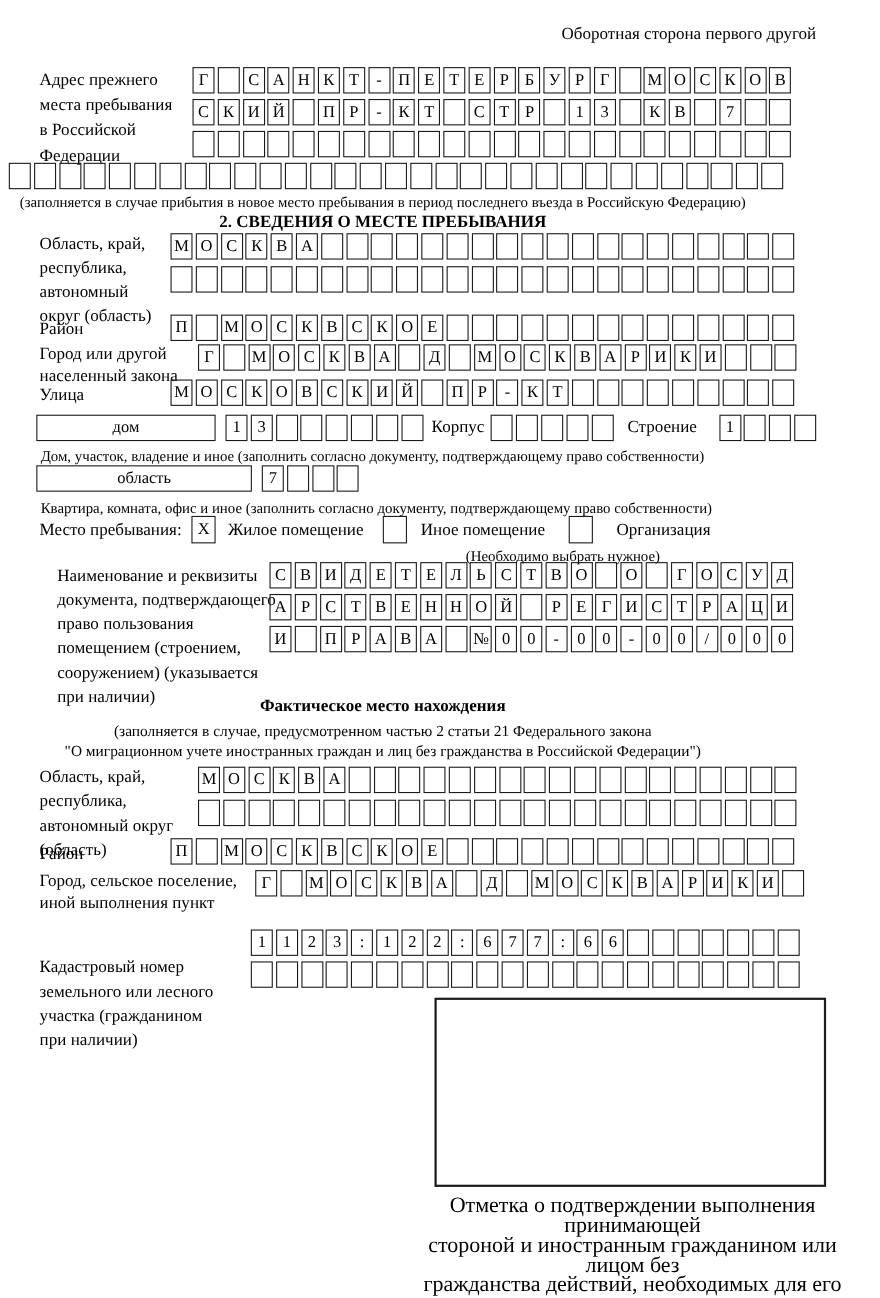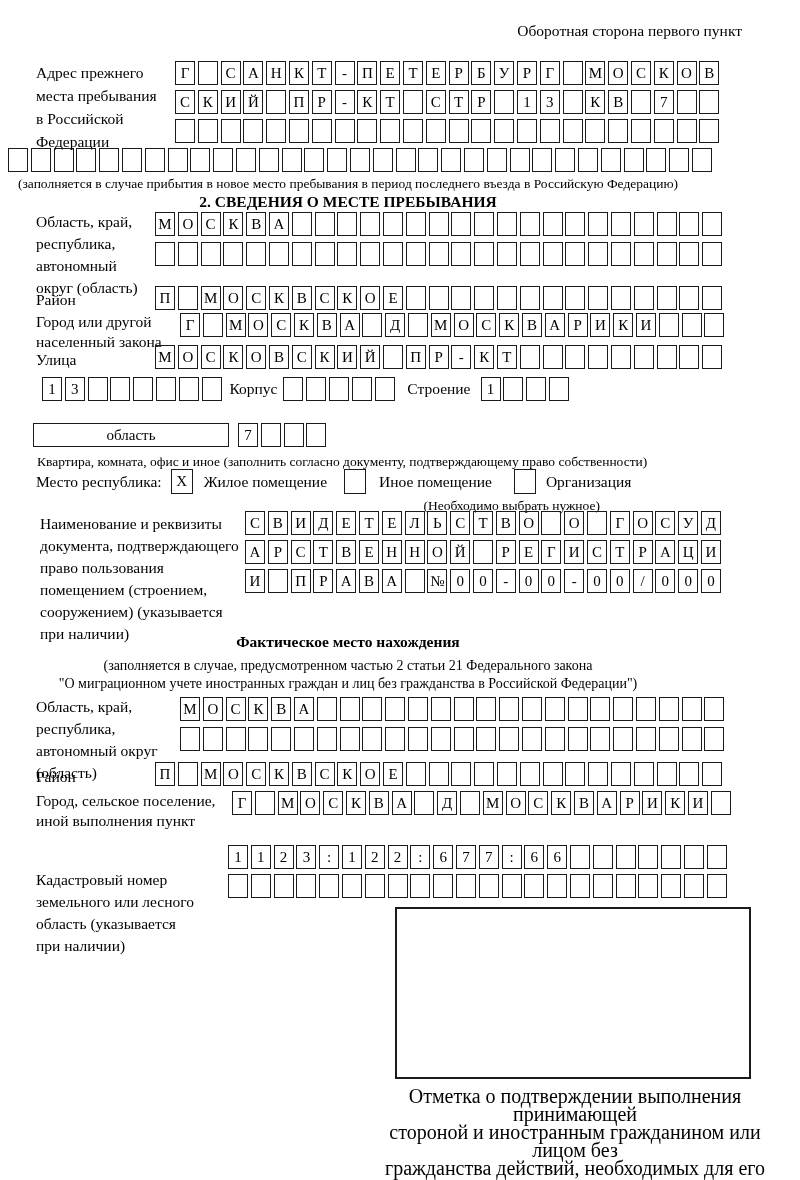--- a/index.html
+++ b/index.html
@@ -21,21 +21,21 @@
   .checkbox{flex:0 0 auto;box-sizing:content-box;width:20px;height:23px;border:1.6px solid #1b1b1b;
         display:flex;align-items:center;justify-content:center;font-size:15px;}
   .inline-row{display:flex;align-items:center;}
   .stamp-box{box-sizing:border-box;border:2px solid #1b1b1b;background:#fff;}
 </style>
 </head>
 <body>
 
 <div class="page">
 
-  <div class="abs lbl" style="right:58px;top:20px">Оборотная сторона первого пункт</div>
+  <div class="abs lbl" style="right:58px;top:20px">Оборотная сторона первого другой</div>
 
   <div class="abs lbl lh23" style="left:36px;top:61px">
     <div>Адрес прежнего</div>
     <div>места пребывания</div>
     <div>в Российской</div>
     <div>Федерации</div>
   </div>
   <div class="abs grid" style="left:175px;top:61px">
       <span class="cell">Г</span>
       <span class="cell"></span>
@@ -295,70 +295,72 @@
       <span class="cell"></span>
       <span class="cell"></span>
       <span class="cell"></span>
       <span class="cell"></span>
       <span class="cell"></span>
       <span class="cell"></span>
       <span class="cell"></span>
     </div>
 
   <div class="abs inline-row" style="left:33px;top:377px">
+    <div class="wbox" style="width:161px">дом</div>
     <div class="grid" style="margin-left:9px">
         <span class="cell">1</span>
         <span class="cell">3</span>
         <span class="cell"></span>
         <span class="cell"></span>
         <span class="cell"></span>
         <span class="cell"></span>
         <span class="cell"></span>
         <span class="cell"></span>
       </div>
     <div class="lbl" style="margin-left:5px;margin-right:6px">Корпус</div>
     <div class="grid">
         <span class="cell"></span>
         <span class="cell"></span>
         <span class="cell"></span>
         <span class="cell"></span>
         <span class="cell"></span>
       </div>
-    <div class="lbl" style="margin-left:10px;margin-right:10px">Строение</div>
+    <div class="lbl" style="margin-left:10px;margin-right:20px">Строение</div>
     <div class="grid">
         <span class="cell">1</span>
         <span class="cell"></span>
         <span class="cell"></span>
         <span class="cell"></span>
       </div>
   </div>
+  <div class="abs caption" style="left:37px;top:407px">Дом, участок, владение и иное (заполнить согласно документу, подтверждающему право собственности)</div>
 
   <div class="abs inline-row" style="left:33px;top:423px">
     <div class="wbox" style="width:194px">область</div>
     <div class="grid" style="margin-left:9px">
         <span class="cell">7</span>
         <span class="cell"></span>
         <span class="cell"></span>
         <span class="cell"></span>
       </div>
   </div>
   <div class="abs caption" style="left:37px;top:454px">Квартира, комната, офис и иное (заполнить согласно документу, подтверждающему право собственности)</div>
 
   <div class="abs inline-row" style="left:36px;top:469px">
-    <div class="lbl">Место республика:</div>
+    <div class="lbl">Место пребывания:</div>
     <div class="checkbox" style="margin-left:9px">X</div>
     <div class="lbl" style="margin-left:11px">Жилое помещение</div>
     <div class="checkbox" style="margin-left:17px"></div>
     <div class="lbl" style="margin-left:13px">Иное помещение</div>
     <div class="checkbox" style="margin-left:22px"></div>
-    <div class="lbl" style="margin-left:10px">Организация</div>
+    <div class="lbl" style="margin-left:21px">Организация</div>
   </div>
   <div class="abs caption" style="left:40px;top:498px;width:560px;text-align:right">(Необходимо выбрать нужное)</div>
 
-  <div class="abs lbl" style="left:40px;top:513px">
+  <div class="abs lbl" style="left:52px;top:513px">
     <div>Наименование и реквизиты</div>
     <div>документа, подтверждающего</div>
     <div>право пользования</div>
     <div>помещением (строением,</div>
     <div>сооружением) (указывается</div>
     <div>при наличии)</div>
   </div>
   <div class="abs grid" style="left:245px;top:511px">
       <span class="cell">С</span>
       <span class="cell">В</span>
@@ -546,21 +548,21 @@
       <span class="cell">Р</span>
       <span class="cell">И</span>
       <span class="cell">К</span>
       <span class="cell">И</span>
       <span class="cell"></span>
     </div>
 
   <div class="abs lbl" style="left:36px;top:869px">
     <div>Кадастровый номер</div>
     <div>земельного или лесного</div>
-    <div>область (указывается</div>
+    <div>участка (гражданином</div>
     <div>при наличии)</div>
   </div>
   <div class="abs grid" style="left:228px;top:845px">
       <span class="cell">1</span>
       <span class="cell">1</span>
       <span class="cell">2</span>
       <span class="cell">3</span>
       <span class="cell">:</span>
       <span class="cell">1</span>
       <span class="cell">2</span>

